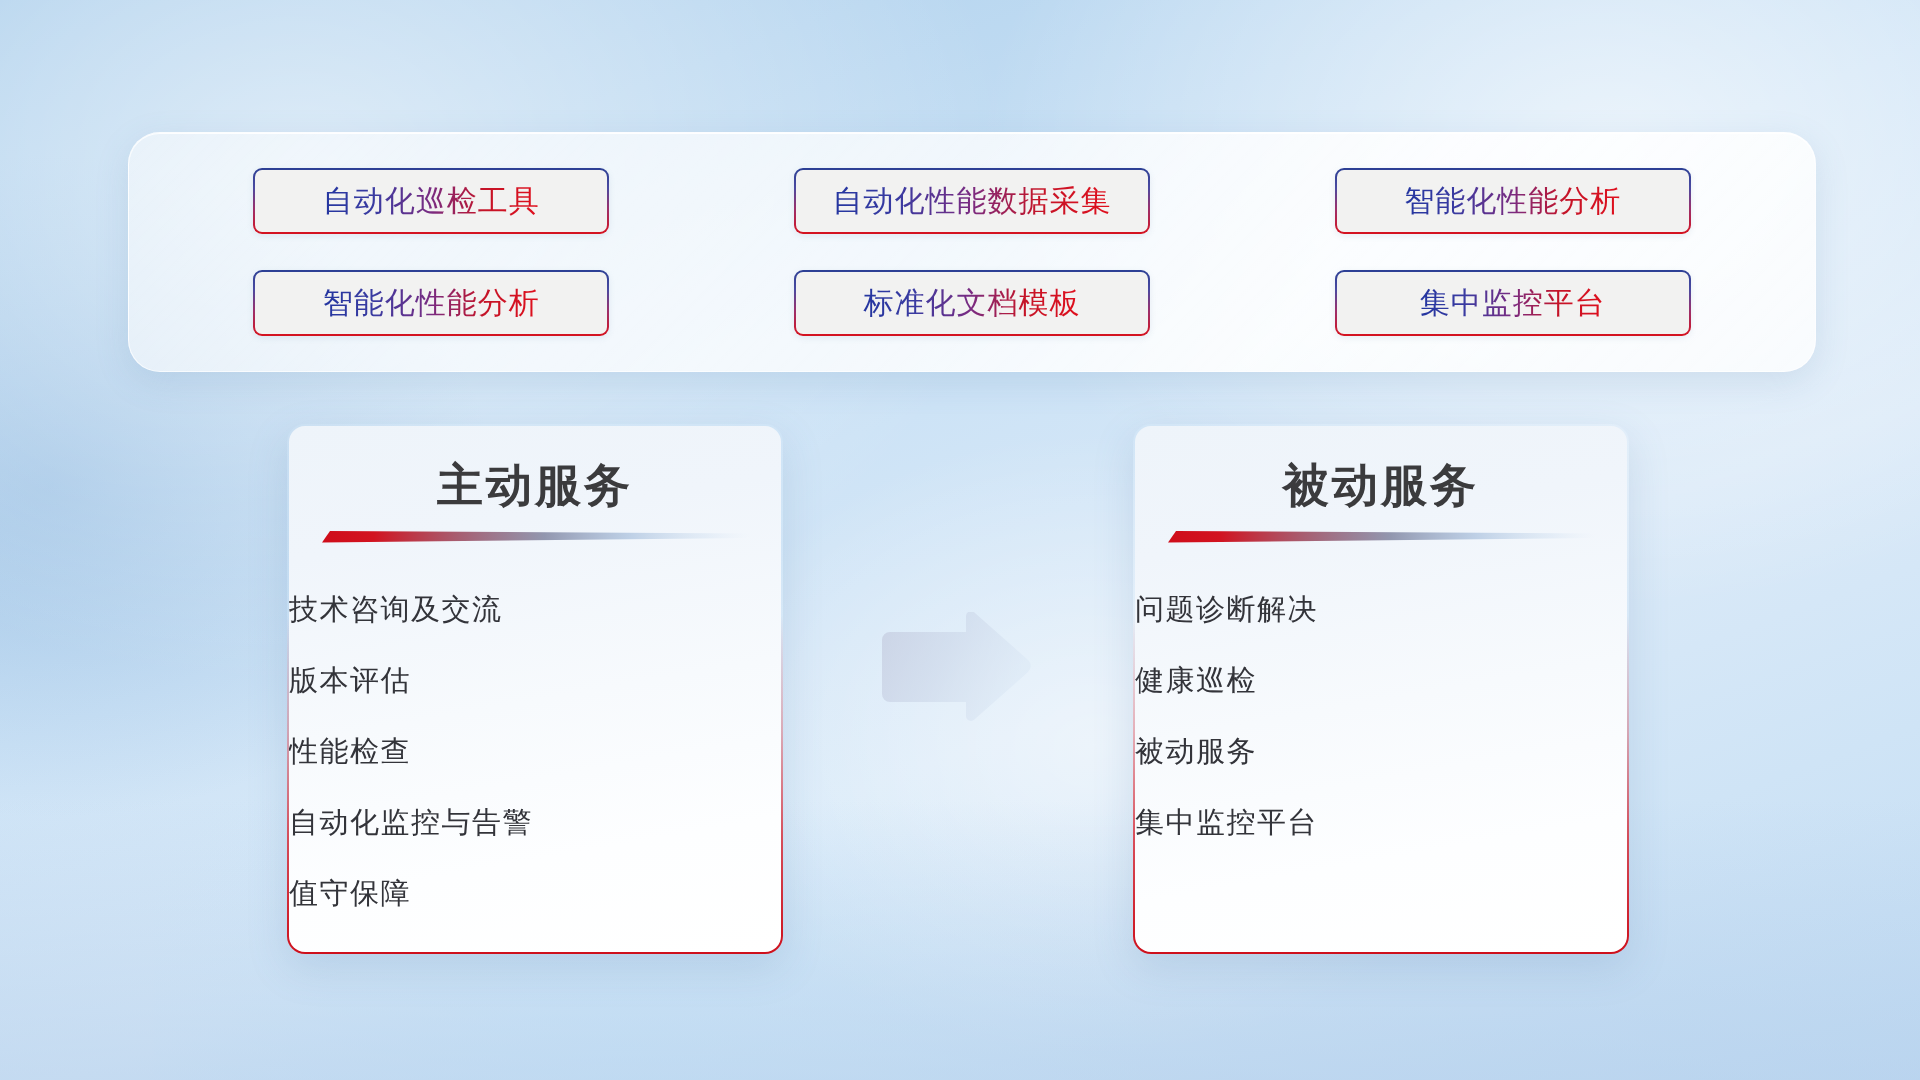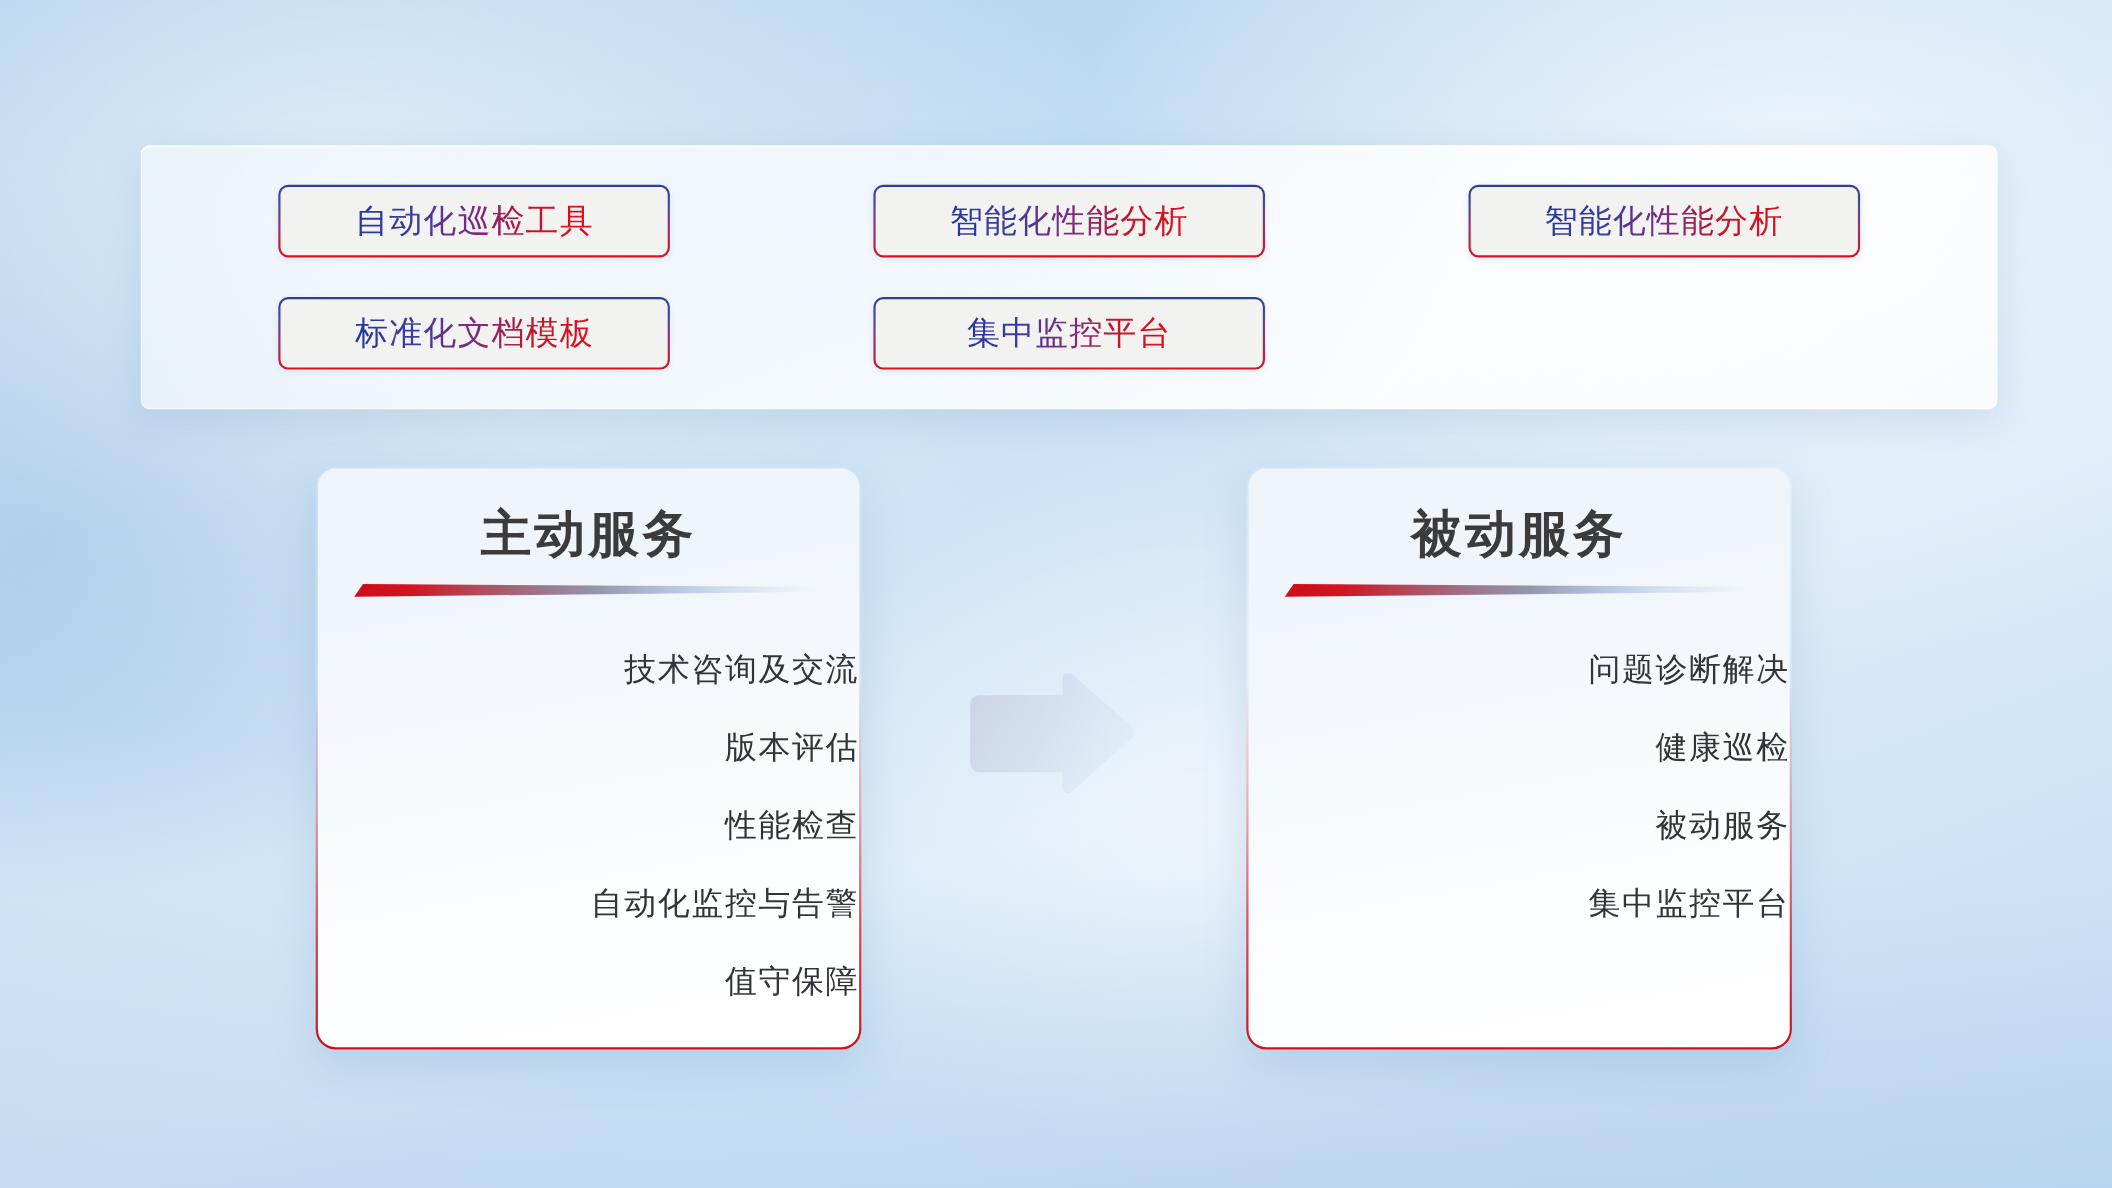--- a/index.html
+++ b/index.html
@@ -39,21 +39,21 @@
   }
   .bg-tintB{
     position:absolute; left:0; bottom:0; width:100%; height:26%;
     background:linear-gradient(to top, rgba(178,206,235,.55), rgba(178,206,235,0));
   }
 
   
   #top-panel{
     position:absolute;
     left:128px; top:132px; width:1688px; height:240px;
-    border-radius:8px;
+    border-radius:32px;
     background:linear-gradient(135deg, rgba(255,255,255,.50) 0%, rgba(255,255,255,.72) 35%, rgba(255,255,255,.88) 70%, rgba(255,255,255,.78) 100%);
     border:1px solid rgba(255,255,255,.72);
     box-shadow:0 10px 34px rgba(90,130,175,.16), inset 0 1px 0 rgba(255,255,255,.9);
     z-index:2;
     display:grid;
     grid-template-columns:repeat(3,1fr);
     grid-auto-rows:1fr;
     align-items:center; justify-items:center;
     padding:22px 42px;
     column-gap:20px; row-gap:10px;
@@ -116,21 +116,21 @@
     line-height:1;
     margin-bottom:22px;
     text-align:center;
   }
   .card-divider{
     width:430px; height:14px; position:relative; margin-bottom:30px;
   }
   .card-divider svg{ display:block; width:430px; height:14px; }
 
   .card-list{
-    display:flex; flex-direction:column; align-items:flex-end;
+    display:flex; flex-direction:column; align-items:flex-start;
     width:100%;
     gap:0;
   }
   .card-list-item{
     font-size:29px;
     color:#33343a;
     letter-spacing:1.5px;
     line-height:1;
     padding:21px 0;
     white-space:nowrap;
@@ -159,20 +159,25 @@
 </div>
 
 <div id="top-panel">
 
   <div class="pill">
     <div class="pill-inner">
       <span class="pill-label">自动化巡检工具</span>
     </div>
   </div>
 
+  <div class="pill">
+    <div class="pill-inner">
+      <span class="pill-label">自动化性能数据采集</span>
+    </div>
+  </div>
 
   <div class="pill">
     <div class="pill-inner">
       <span class="pill-label">智能化性能分析</span>
     </div>
   </div>
 
   <div class="pill">
     <div class="pill-inner">
       <span class="pill-label">智能化性能分析</span>

